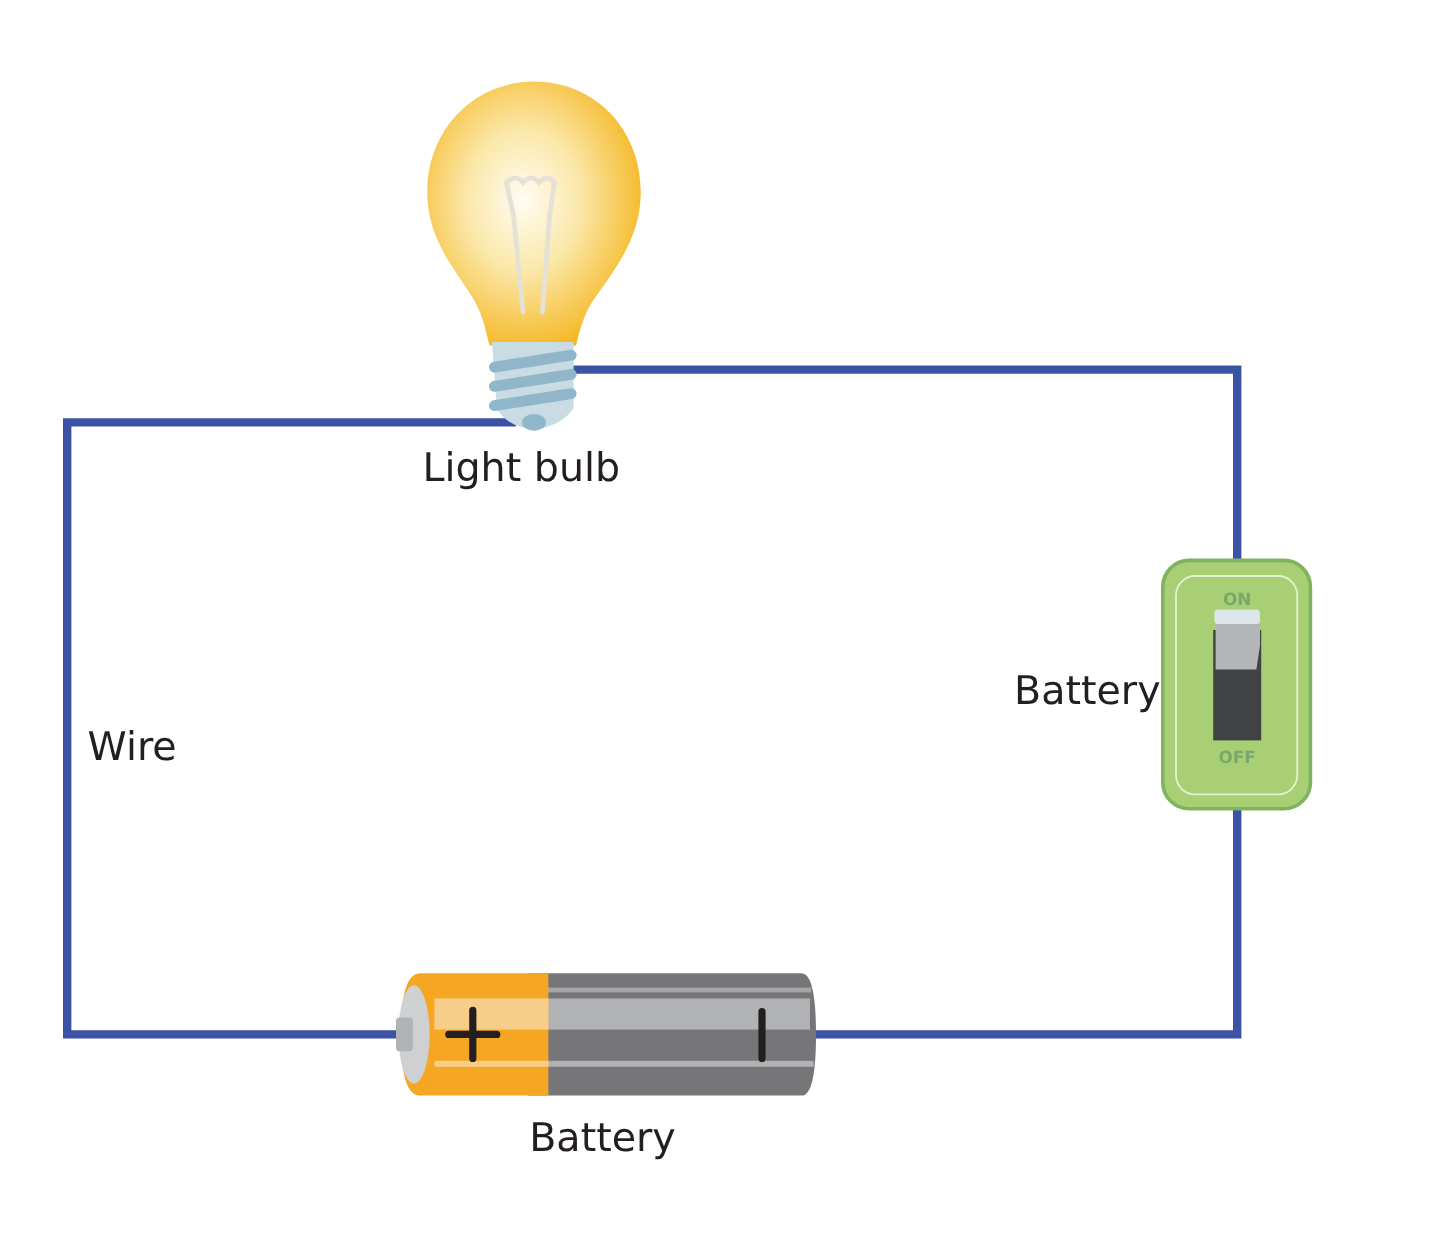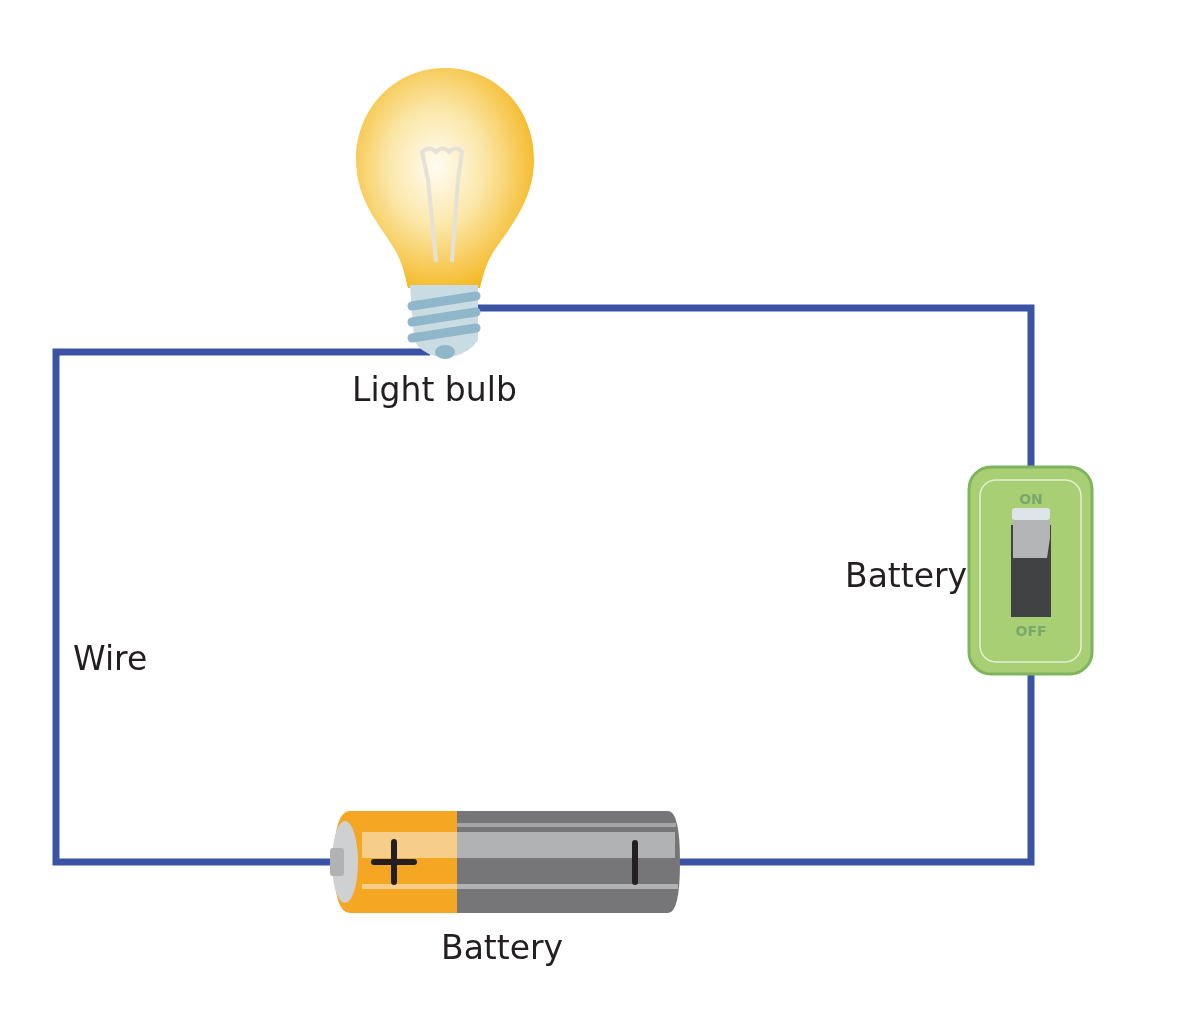--- a/index.html
+++ b/index.html
@@ -60,14 +60,14 @@
     <g stroke="#231f20" stroke-width="6" stroke-linecap="round">
       <line x1="374" y1="862" x2="414" y2="862"></line>
       <line x1="394" y1="842" x2="394" y2="882"></line>
     </g>
     <line x1="635" y1="843" x2="635" y2="882" stroke="#231f20" stroke-width="6" stroke-linecap="round"></line>
   </g>
 </svg>
 
 <div class="label" style="left:352px; top:370px;">Light bulb</div>
 <div class="label" style="left:845px; top:556px;">Battery</div>
-<div class="label" style="left:73px; top:602px;margin-top:37px;">Wire</div>
+<div class="label" style="left:73px; top:602px;">Wire</div>
 <div class="label" style="left:441px; top:928px;">Battery</div>
 
 </body></html>

